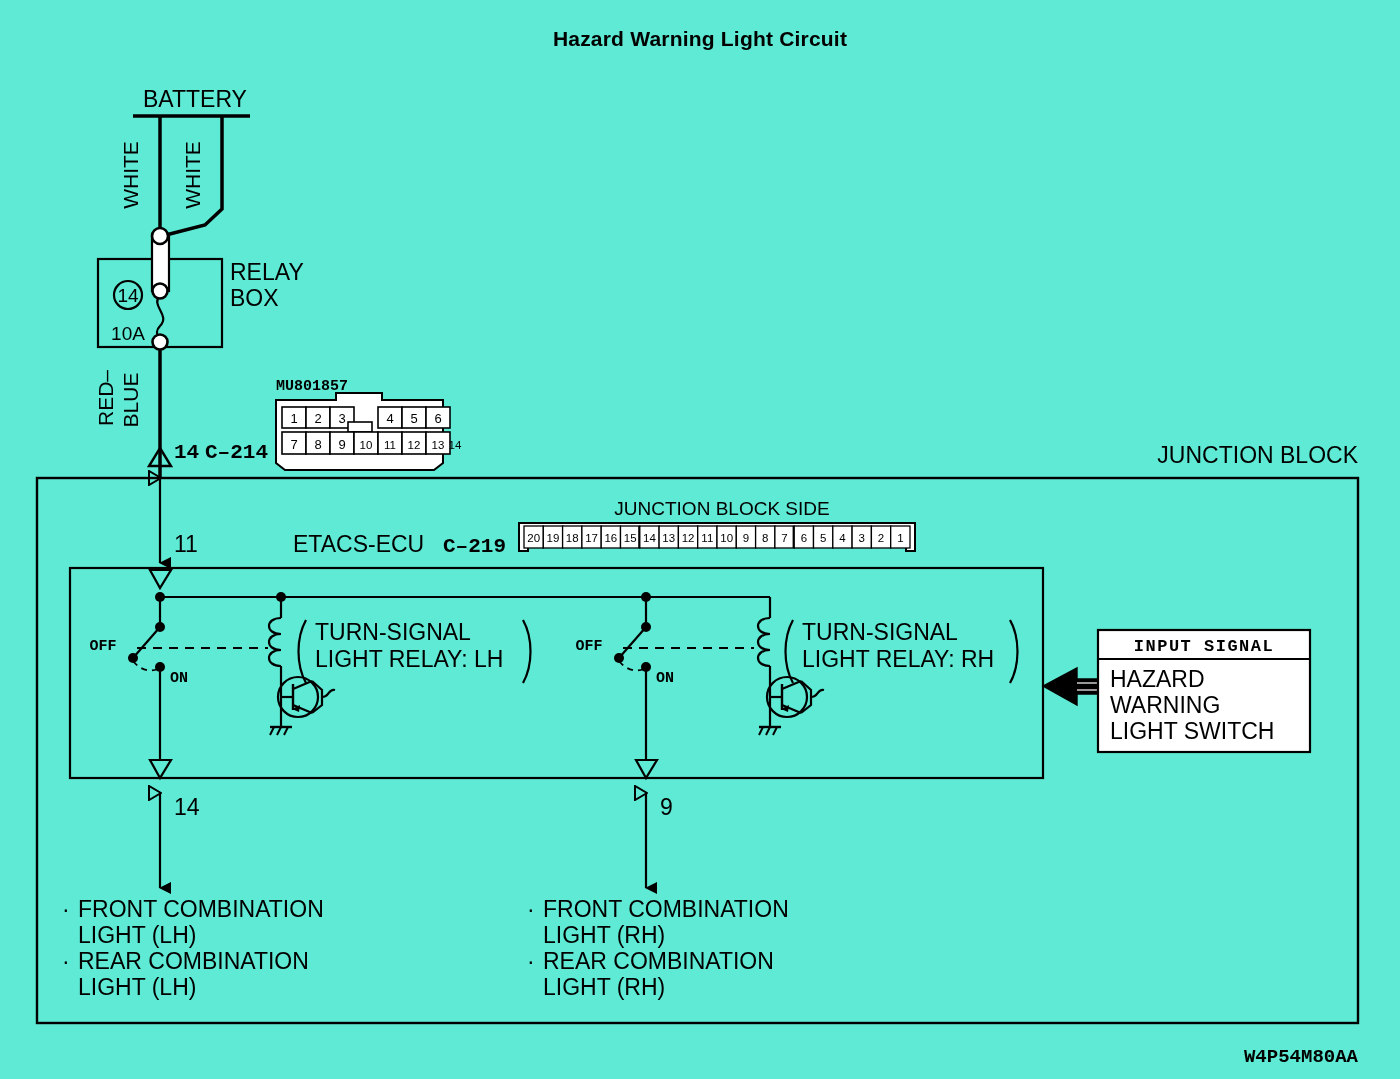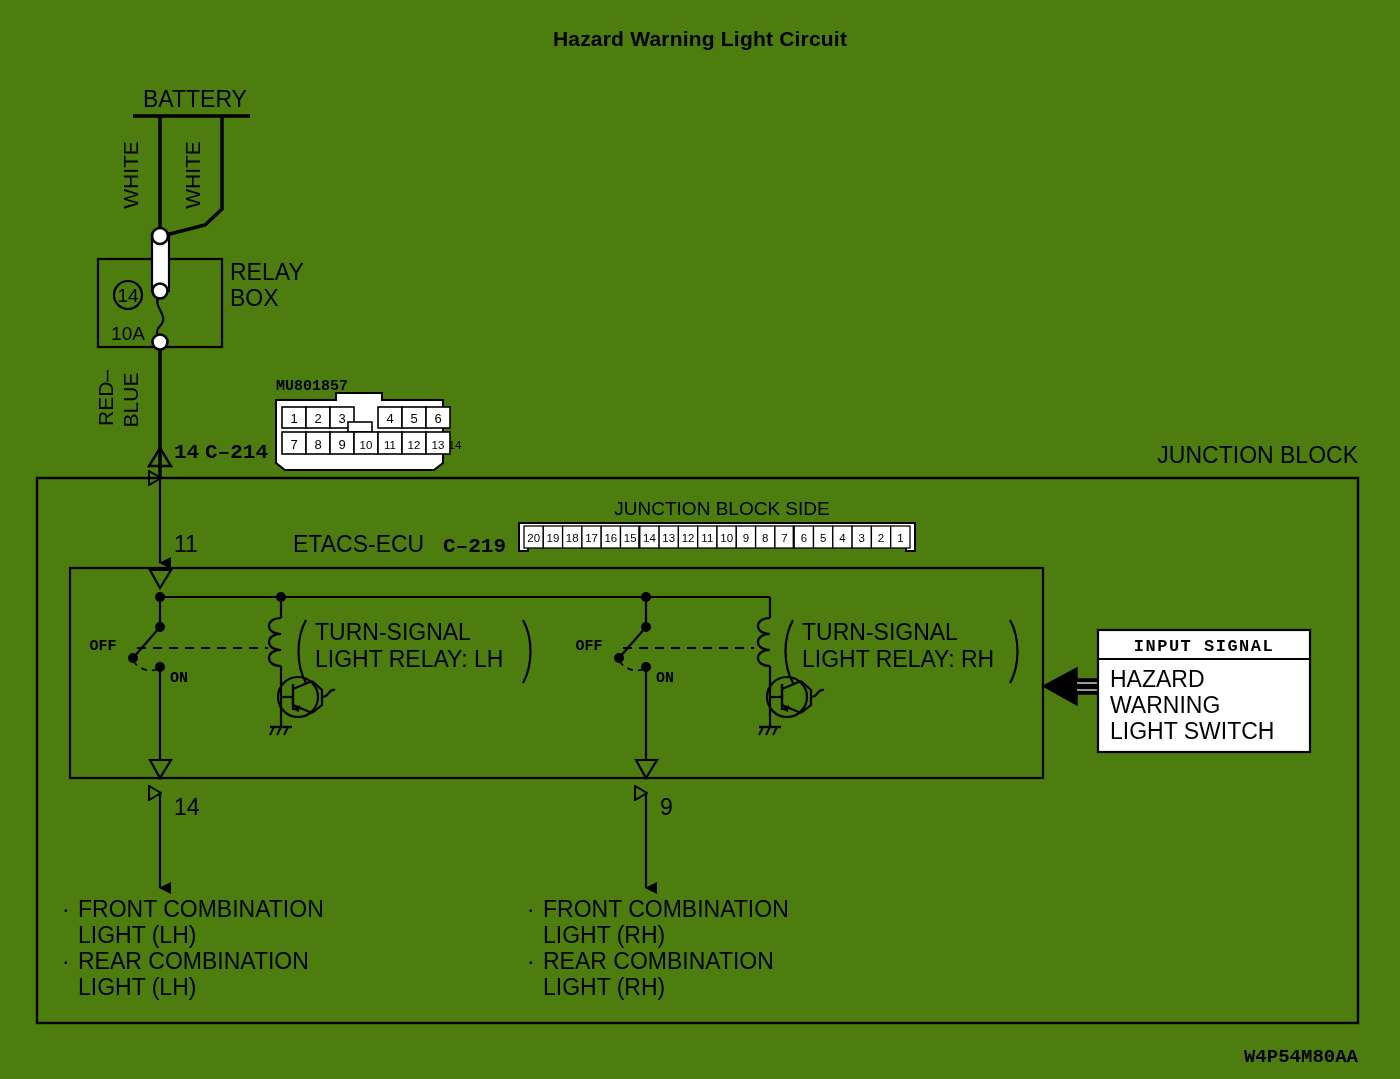--- a/index.html
+++ b/index.html
@@ -9,21 +9,21 @@
     background: #ffffff;
   }
   body {
     font-family: "Liberation Sans", sans-serif;
     color: #000000;
   }
   #page {
     position: relative;
     width: 1400px;
     height: 1079px;
-    background: #4d7c0f;
+    background: #5eead4;
     overflow: hidden;
   }
   #diagram-svg {
     position: absolute;
     left: 0;
     top: 0;
     width: 1400px;
     height: 1079px;
   }
   .title {

